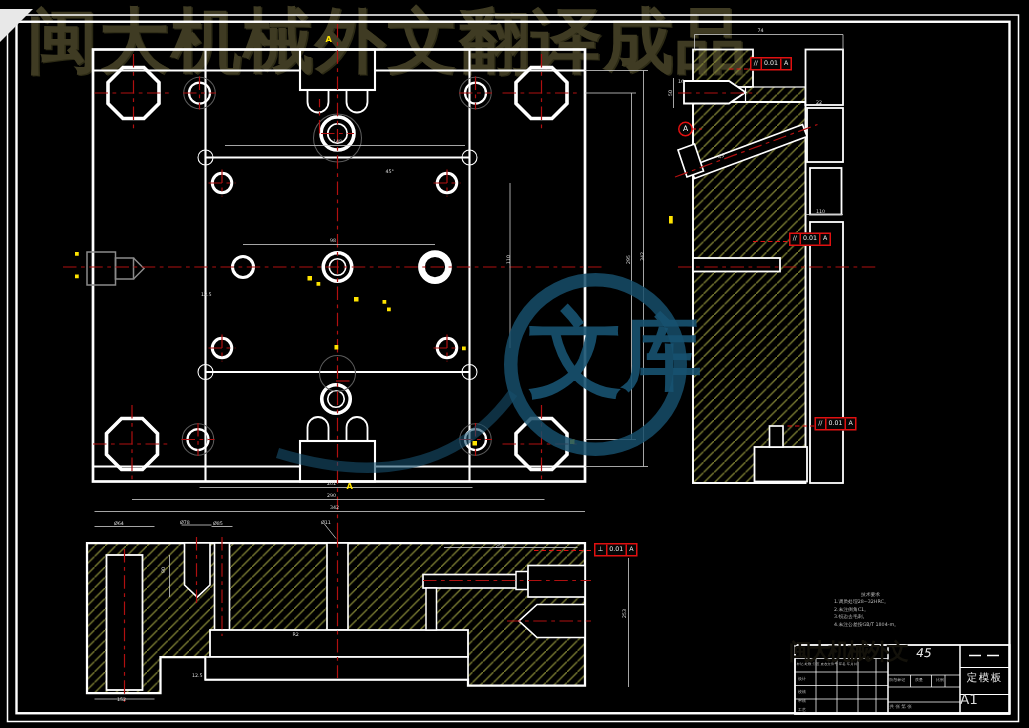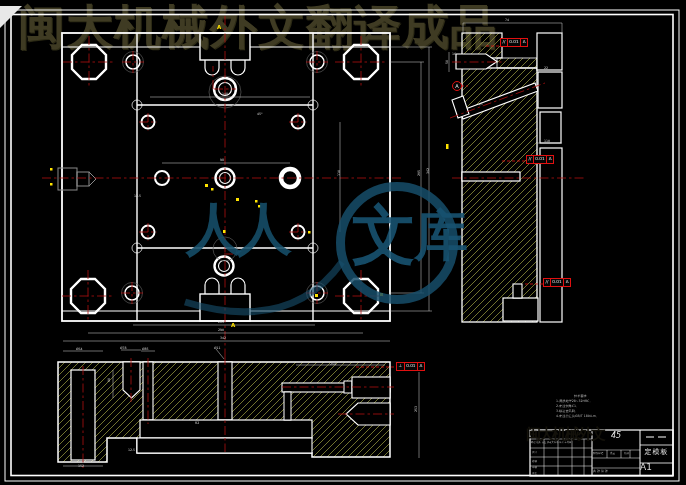--- a/index.html
+++ b/index.html
@@ -322,21 +322,20 @@
   <div class="tbtext tb-tiny" style="left:531px;top:441px;font-size:2.3px;width:60px;overflow:hidden;">标记 处数 分区 更改文件号 签名 年月日</div>
   <div class="tbtext tb-tiny" style="left:532px;top:449.5px;">设计</div>
   <div class="tbtext tb-tiny" style="left:532px;top:458.5px;">校核</div>
   <div class="tbtext tb-tiny" style="left:532px;top:465px;">审核</div>
   <div class="tbtext tb-tiny" style="left:532px;top:470.5px;">工艺</div>
 
   <div id="bluewm" class="layer">
     <svg class="layer" viewBox="0 0 686 485">
       <path d="M185,302 Q290,334 342,262" stroke="rgba(23,80,110,.6)" stroke-width="7" fill="none"></path>
     </svg>
-    <div class="rr-left">人人</div>
     <div class="rr-ring"></div>
     <div class="rr-c1">文</div>
     <div class="rr-c2">库</div>
   </div>
 
   <div class="wm-blob">闽大机械外文</div>
 
 </div>
 
 </body></html>

